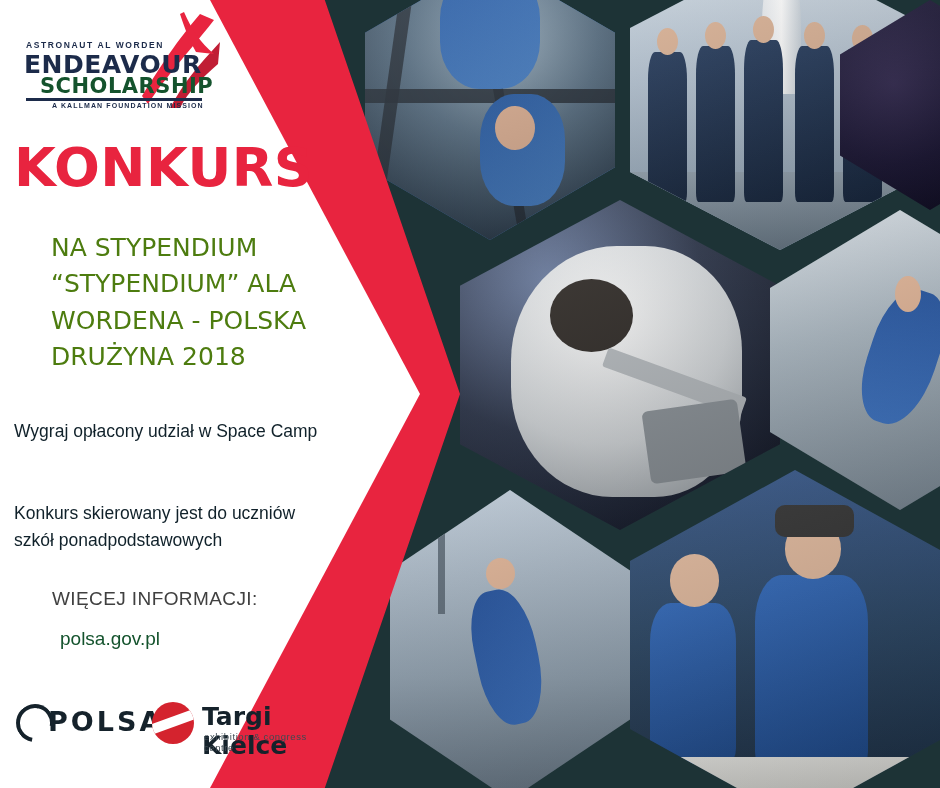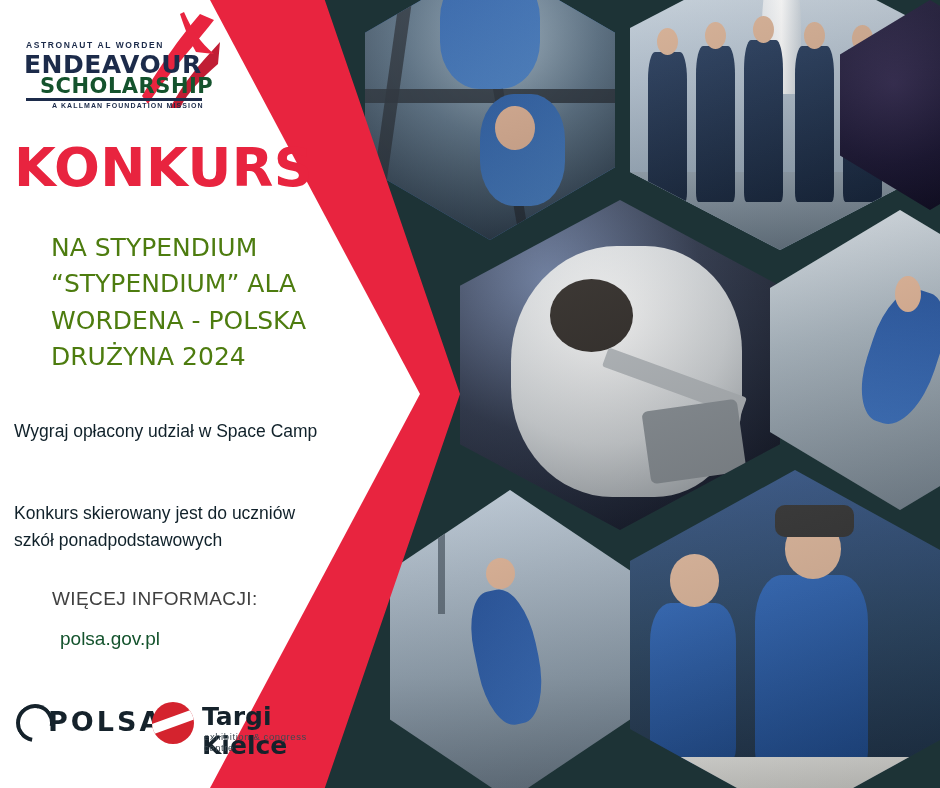--- a/index.html
+++ b/index.html
@@ -473,21 +473,21 @@
       <div class="logo-rule"></div>
       <div class="logo-sub">A KALLMAN FOUNDATION MISSION</div>
     </div>
 
     <div class="headline">KONKURS</div>
 
     <div class="subhead">
       <div>NA STYPENDIUM</div>
       <div>“STYPENDIUM” ALA</div>
       <div>WORDENA  -  POLSKA</div>
-      <div>DRUŻYNA 2024</div>
+      <div>DRUŻYNA 2018</div>
     </div>
 
     <div class="body1">
       <div>Wygraj opłacony udział w Space Camp</div>
     </div>
 
     <div class="body2">
       <div>Konkurs skierowany jest do uczniów</div>
       <div>szkół ponadpodstawowych</div>
     </div>

